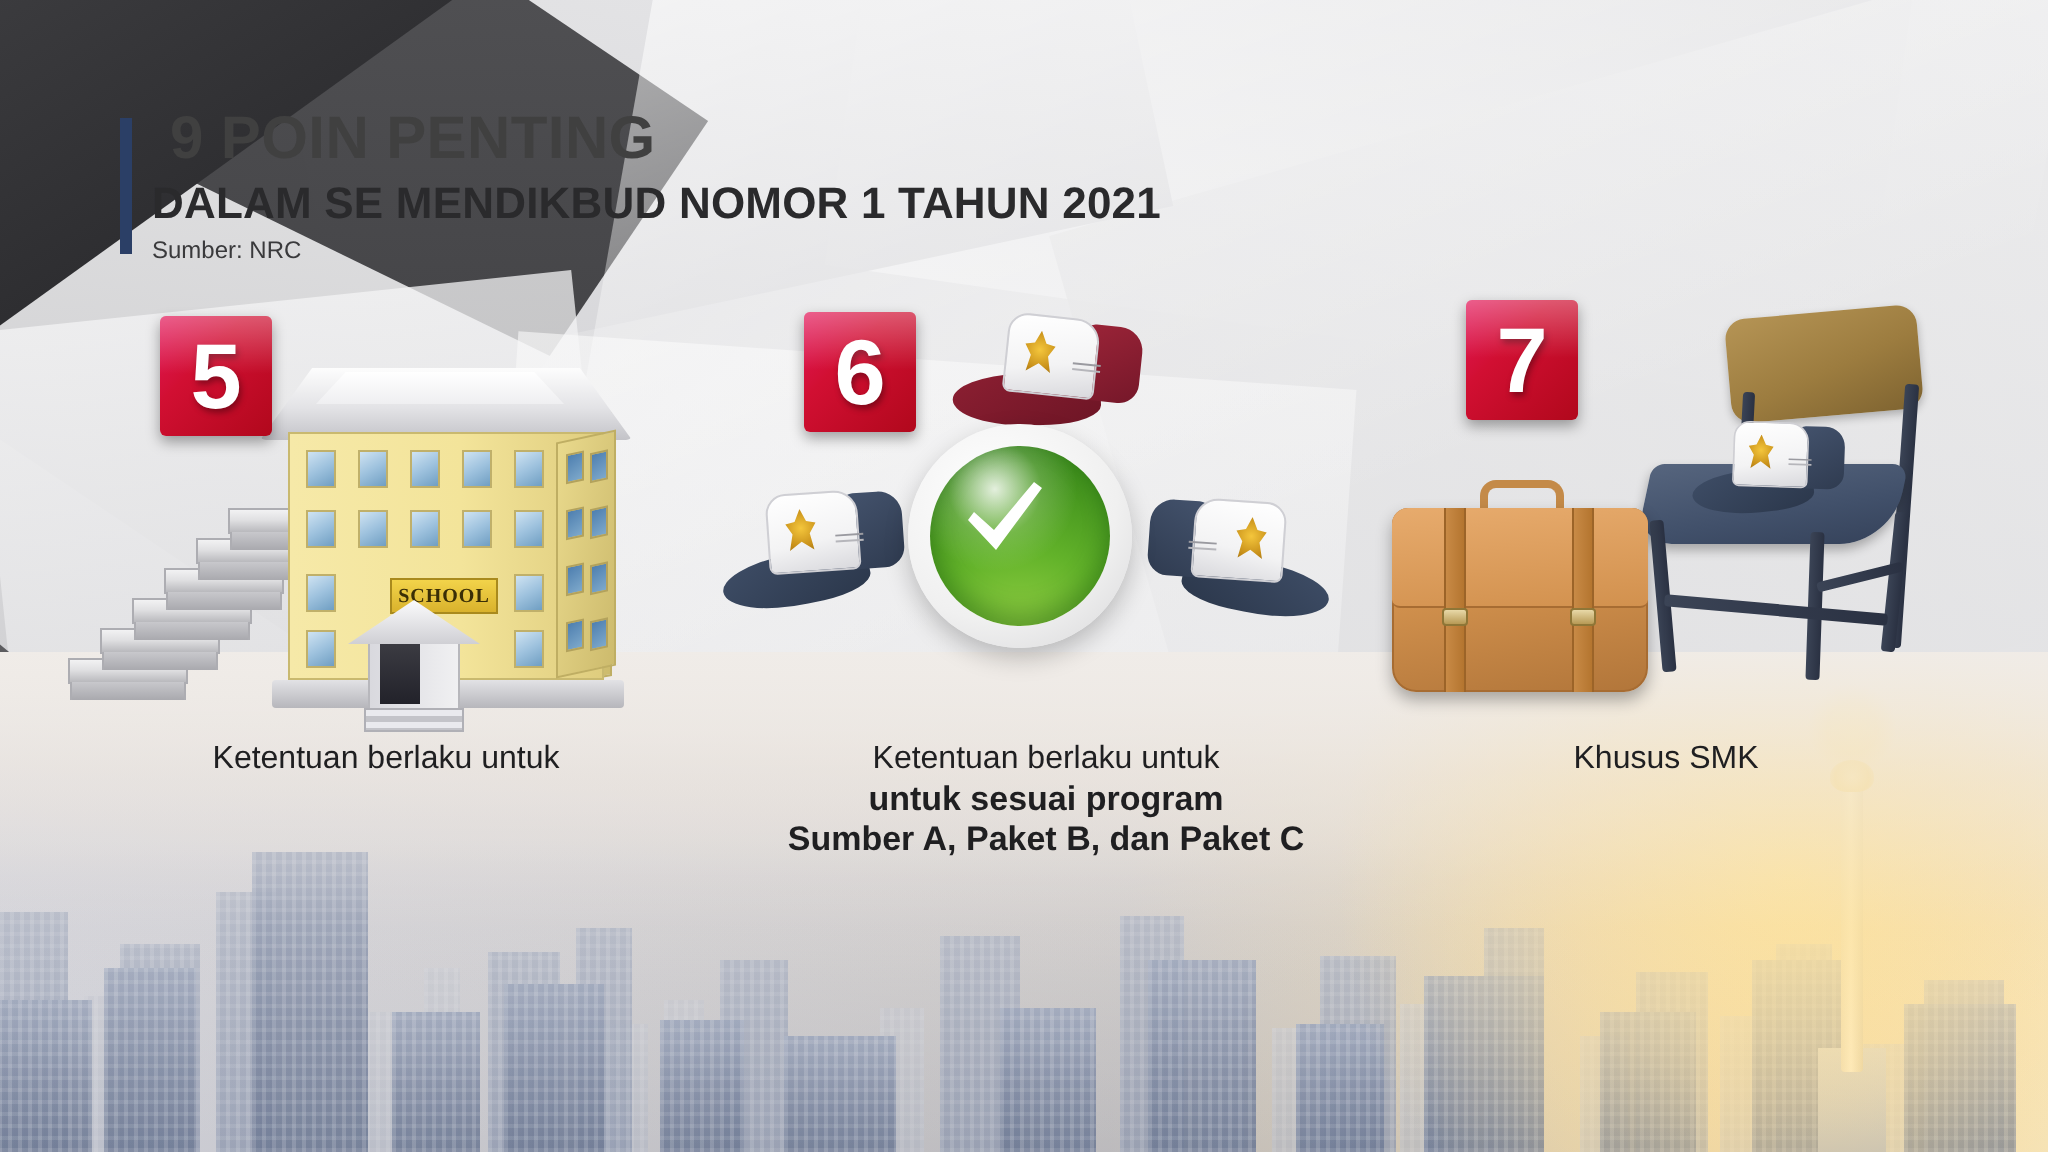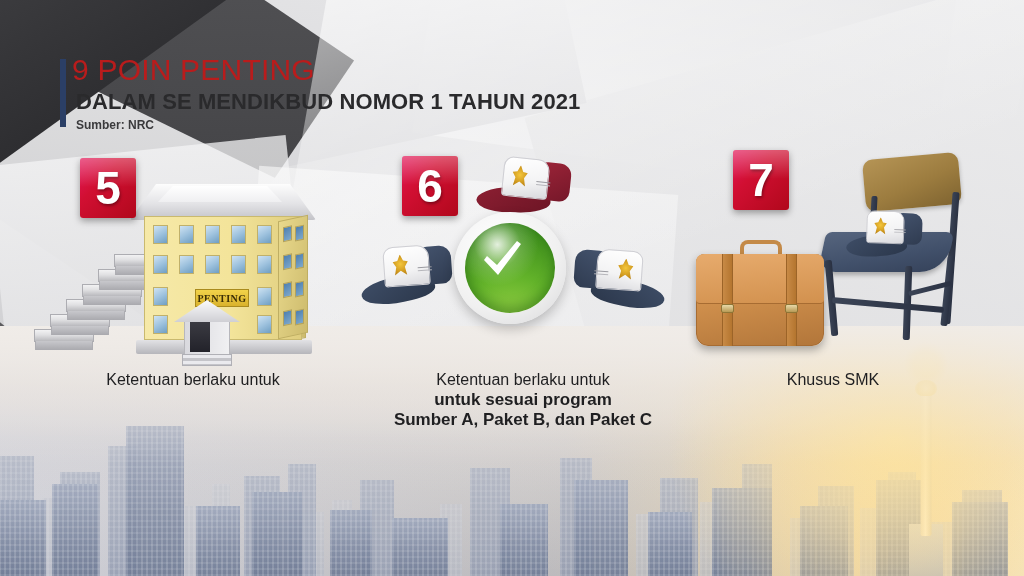--- a/index.html
+++ b/index.html
@@ -115,32 +115,32 @@
     border-radius:50%;
   }
 
   
   .header { position:absolute; left:60px; top:54px; }
   .title-bar {
     position:absolute; left:0; top:5px; width:6px; height:68px;
     background:#2b3f66;
   }
   .t1 {
-    margin-left:12px;
-    font-size:30px; font-weight:normal; color:#b91c1c;
+    margin-left:25px;
+    font-size:30px; font-weight:bold; color:#404040;
     letter-spacing:.2px; line-height:1.05;
   }
   .t2 {
     margin-left:16px; margin-top:4px;
     font-size:22px; font-weight:bold; color:#2a2a2c;
     letter-spacing:.1px; line-height:1.05;
   }
   .t3 {
     margin-left:16px; margin-top:5px;
-    font-size:12px; color:#3a3a3c; font-weight:bold;
+    font-size:12px; color:#3a3a3c; font-weight:normal;
   }
 
   
   .col { position:absolute; top:150px; width:330px; }
   #col-5 { left:28px; }
   #col-6 { left:358px; }
   #col-7 { left:690px; }
 
   .badge {
     position:absolute; z-index:6;
@@ -487,21 +487,21 @@
           <div class="win" style="left:112px;top:8px;"></div>
           <div class="win" style="left:8px;  top:38px;"></div>
           <div class="win" style="left:34px; top:38px;"></div>
           <div class="win" style="left:60px; top:38px;"></div>
           <div class="win" style="left:86px; top:38px;"></div>
           <div class="win" style="left:112px;top:38px;"></div>
           <div class="win" style="left:8px;  top:70px;"></div>
           <div class="win" style="left:112px;top:70px;"></div>
           <div class="win" style="left:8px;  top:98px;"></div>
           <div class="win" style="left:112px;top:98px;"></div>
-          <div class="sign">PENTING</div>
+          <div class="sign">SCHOOL</div>
         </div>
         <div class="sch-side" style="z-index:2; left:150px; top:34px; width:30px; height:118px; transform:skewY(-12deg);">
           <div class="win side" style="left:4px; top:6px;  width:9px; height:15px;"></div>
           <div class="win side" style="left:16px;top:8px;  width:9px; height:15px;"></div>
           <div class="win side" style="left:4px; top:34px; width:9px; height:15px;"></div>
           <div class="win side" style="left:16px;top:36px; width:9px; height:15px;"></div>
           <div class="win side" style="left:4px; top:62px; width:9px; height:15px;"></div>
           <div class="win side" style="left:16px;top:64px; width:9px; height:15px;"></div>
           <div class="win side" style="left:4px; top:90px; width:9px; height:15px;"></div>
           <div class="win side" style="left:16px;top:92px; width:9px; height:15px;"></div>

